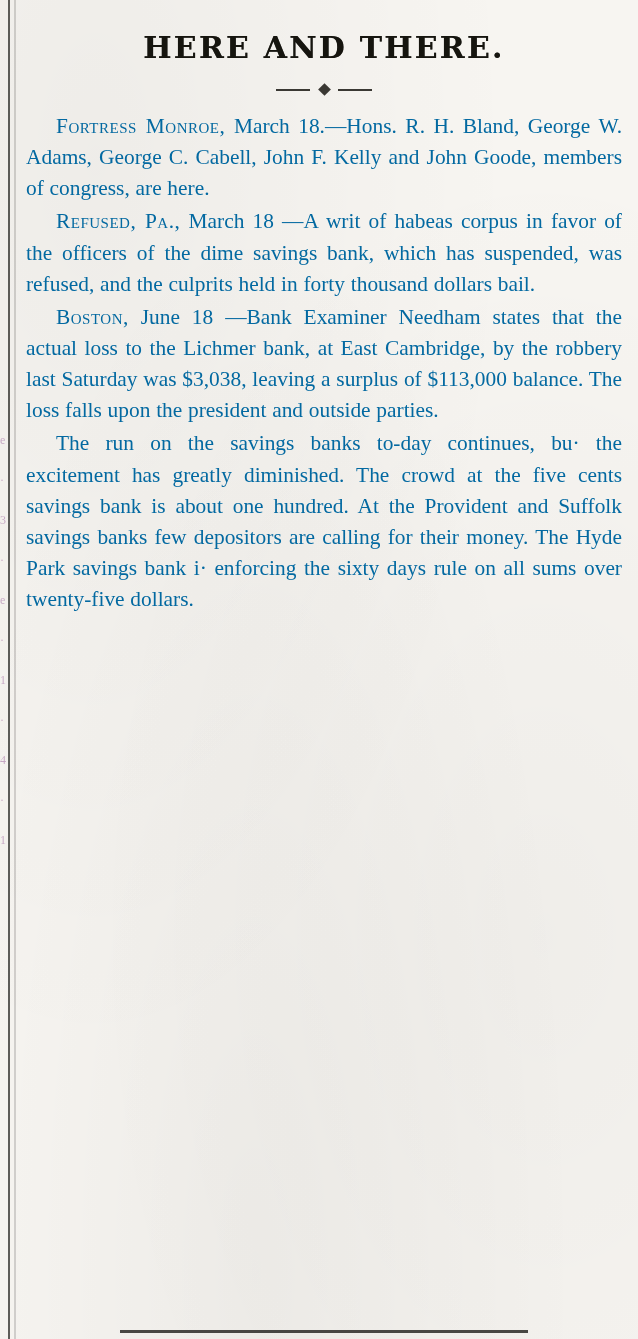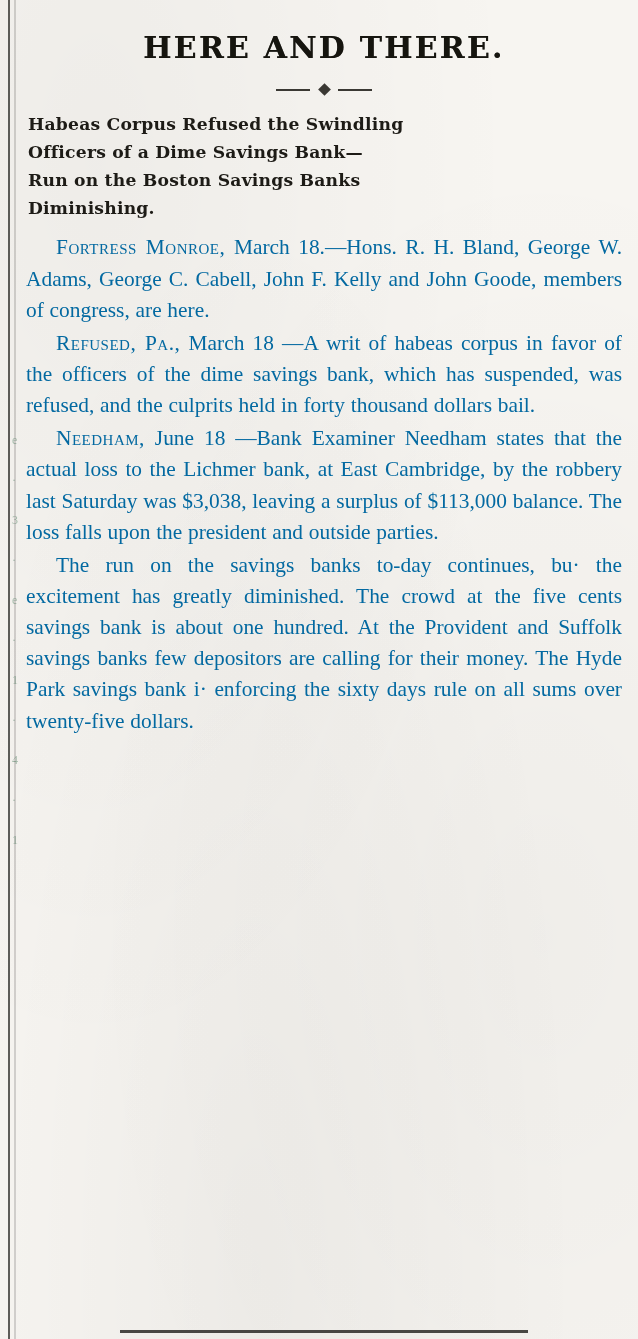--- a/index.html
+++ b/index.html
@@ -121,28 +121,28 @@
     right: 110px;
     bottom: 6px;
     height: 3px;
     background: #2a2926;
     opacity: 0.85;
   }
 
   
   .margin-marks {
     position: absolute;
-    left: 12px;
+    left: 0px;
     top: 420px;
     width: 12px;
     height: 760px;
     opacity: 0.35;
     font-size: 12px;
     line-height: 40px;
-    color: #14532d;
+    color: #701a75;
     font-family: "Liberation Serif", serif;
   }
 </style>
 </head>
 <body>
 
 <div id="page">
 
   <div class="rule-left a"></div>
   <div class="rule-left b"></div>
@@ -152,37 +152,31 @@
   <div class="column">
 
     <h1 class="headline">HERE AND THERE.</h1>
 
     <div class="dinkus">
       <span class="bar l"></span>
       <span class="dot"></span>
       <span class="bar r"></span>
     </div>
 
-    <div class="subhead">
-      <span class="ln c1">Habeas Corpus Refused the Swindling</span>
-      <span class="ln c2">Officers of a Dime Savings Bank—</span>
-      <span class="ln c2">Run on the Boston Savings Banks</span>
-      <span class="ln c1">Diminishing.</span>
-    </div>
 
     <p class="body">
       <span class="sc">Fortress Monroe,</span><span> March 18.—Hons. R. H. Bland, George W. Adams, George C. Cabell, John F. Kelly and John Goode, members of congress, are here.</span>
     </p>
 
     <p class="body">
       <span class="sc">Refused, Pa.,</span><span> March 18 —A writ of habeas corpus in favor of the officers of the dime savings bank, which has suspended, was refused, and the culprits held in forty thousand dollars bail.</span>
     </p>
 
     <p class="body">
-      <span class="sc">Needham,</span><span> June 18 —Bank Examiner Needham states that the actual loss to the Lichmer bank, at East Cambridge, by the robbery last Saturday was $3,038, leaving a surplus of $113,000 balance. The loss falls upon the president and outside parties.</span>
+      <span class="sc">Boston,</span><span> June 18 —Bank Examiner Needham states that the actual loss to the Lichmer bank, at East Cambridge, by the robbery last Saturday was $3,038, leaving a surplus of $113,000 balance. The loss falls upon the president and outside parties.</span>
     </p>
 
     <p class="body">
       <span>The run on the savings banks to-day continues, bu· the excitement has greatly diminished. The crowd at the five cents savings bank is about one hundred. At the Provident and Suffolk savings banks few depositors are calling for their money. The Hyde Park savings bank i· enforcing the sixty days rule on all sums over twenty-five dollars.</span>
     </p>
 
   </div>
 
   <div class="footrule"></div>
 </div>

